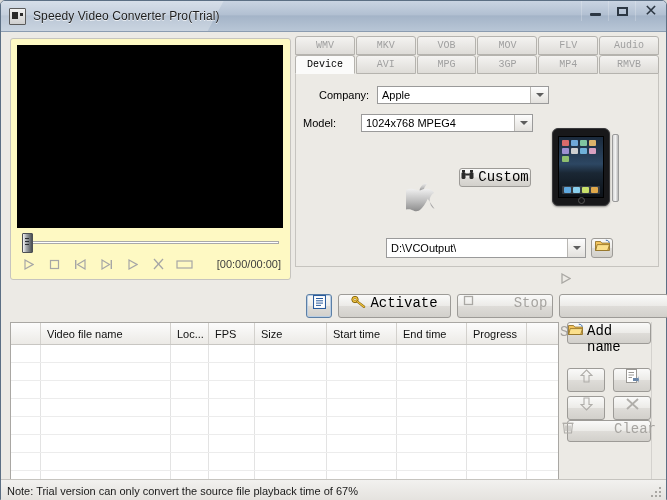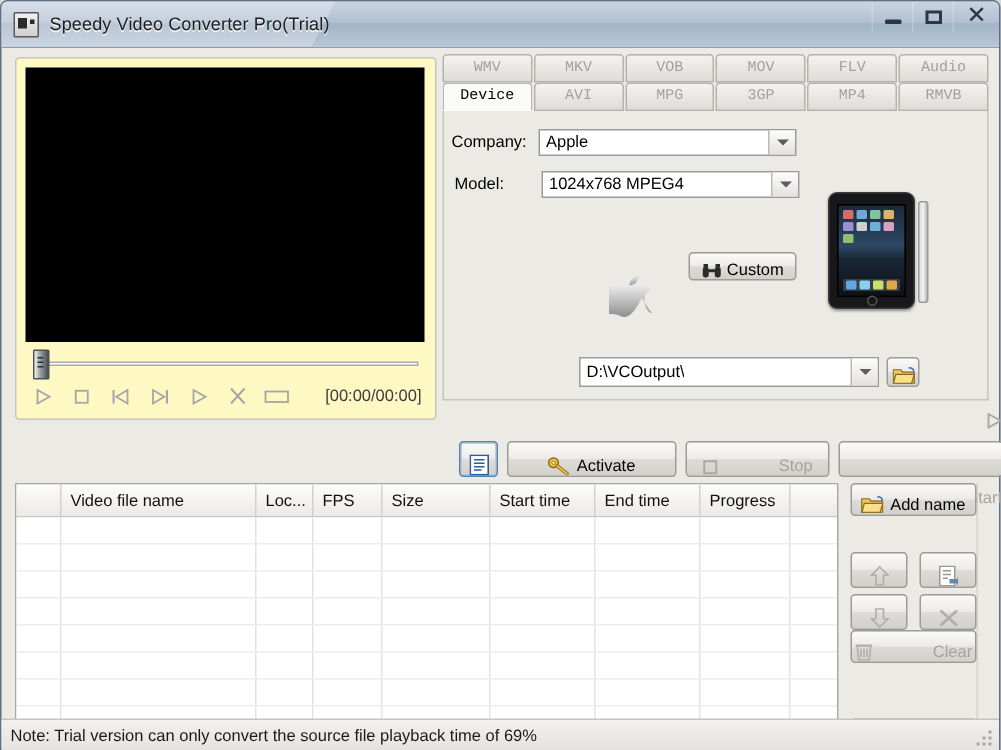--- a/index.html
+++ b/index.html
@@ -142,23 +142,24 @@
     border-left:1px solid #b9b7b3;
     display:flex;align-items:center;justify-content:center;
   }
   .chev{
     width:0;height:0;border-left:4px solid transparent;border-right:4px solid transparent;
     border-top:4px solid #5d5d5d;
   }
   .btn{
     background:linear-gradient(to bottom,#fafaf9 0%,#ecebe8 48%,#dedcd8 52%,#d2d0cb 100%);
     border:1px solid #9d9b97;border-radius:3px;
-    display:flex;align-items:flex-end;justify-content:center;
-    color:#000;font-size:11px;box-sizing:border-box;
+    display:flex;align-items:flex-start;justify-content:center;
+    color:#000;font-size:14px;box-sizing:border-box;
     gap:4px;
+    font-family:Liberation Mono, monospace;
   }
   .btn.disabled{color:#a6a4a0;gap:40px;}
   .btn.focus{border:1px solid #5b7fa6;box-shadow:0 0 0 1px #b9cde2 inset;}
 
   .custom-btn{position:absolute;left:163px;top:94px;width:72px;height:19px;}
   .device-img{
     position:absolute;left:254px;top:54px;width:78px;height:81px;
   }
   .ipad{
     position:absolute;left:2px;top:0;width:56px;height:76px;
@@ -340,21 +341,21 @@
           <div class="tab">AVI</div>
           <div class="tab">MPG</div>
           <div class="tab">3GP</div>
           <div class="tab">MP4</div>
           <div class="tab">RMVB</div>
         </div>
       </div>
 
       <div class="tab-panel">
 
-        <div class="field-row" style="left:5px;top:12px;">
+        <div class="field-row" style="left:23px;top:12px;">
           <div class="field-label">Company:</div>
           <div class="combo">
             <div class="combo-val">Apple</div>
             <div class="combo-arrow">
                 <span class="chev"></span>
               </div>
           </div>
         </div>
 
         <div class="field-row" style="left:7px;top:40px;">
@@ -663,21 +664,21 @@
             <path d="M1 1.5h9l3.5 3.5v6.5H1z" fill="#cfe2f2" stroke="#5a7fa6" stroke-width="1"></path>
             <path d="M10 1.5v3.5h3.5" fill="#eaf3fb" stroke="#5a7fa6" stroke-width="1"></path>
             <path d="M1 8l4-3v6z" fill="#fff" stroke="#5a7fa6" stroke-width=".8"></path>
           </svg>
         </span>
         <span>File Joiner</span>
       </div>
     </div>
 
     <div class="statusbar">
-      <div class="status-text">Note: Trial version can only convert the source file playback time of 69%</div>
+      <div class="status-text">Note: Trial version can only convert the source file playback time of 67%</div>
       <div class="grip">
         <i style="left:9px;top:9px"></i>
           <i style="left:5px;top:9px"></i>
           <i style="left:9px;top:5px"></i>
         <i style="left:1px;top:9px"></i>
           <i style="left:5px;top:5px"></i>
           <i style="left:9px;top:1px"></i>
       </div>
     </div>
 

